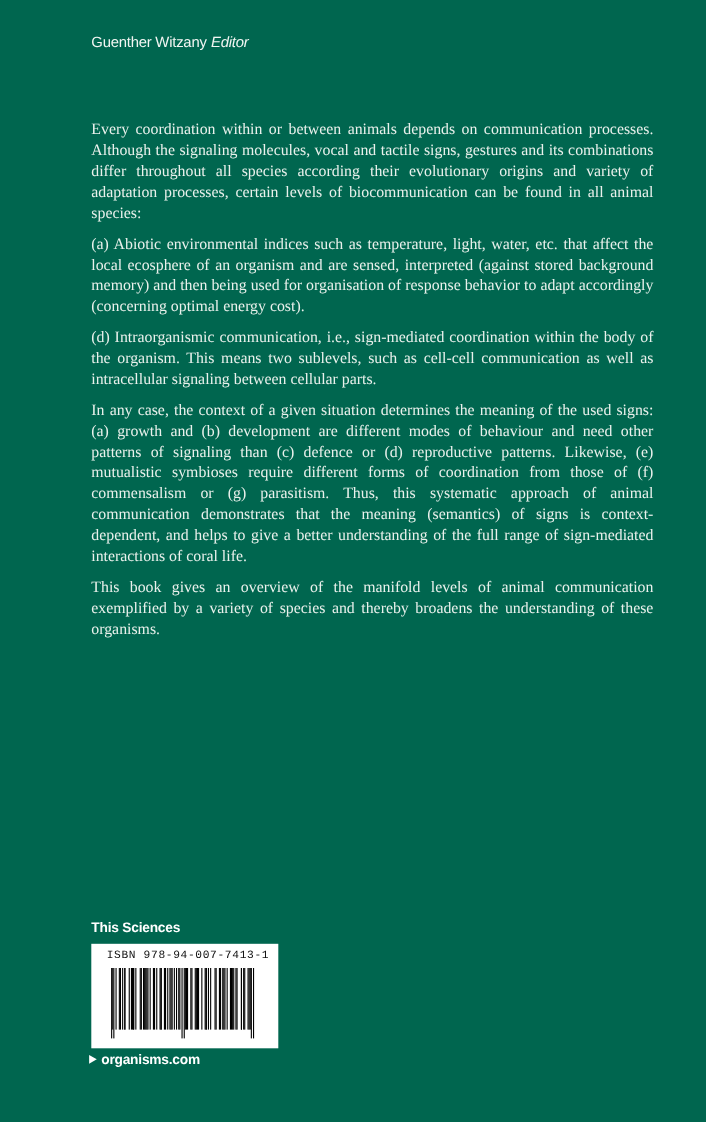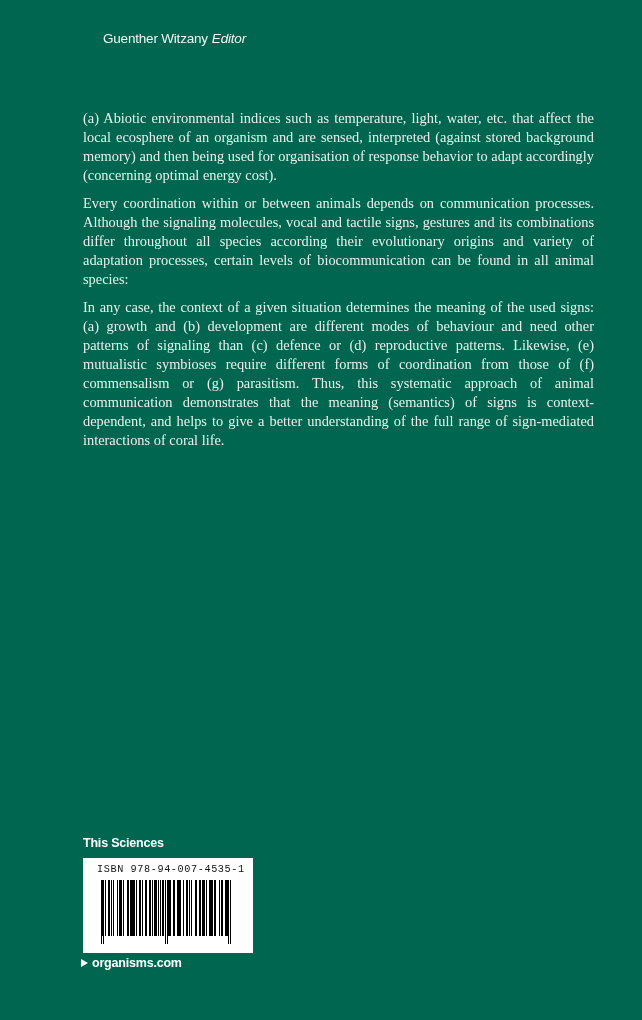--- a/index.html
+++ b/index.html
@@ -5,21 +5,21 @@
     html, body { margin: 0; padding: 0; }
     body {
       width: 642px; height: 1020px;
       background: #00664f;
       position: relative;
       overflow: hidden;
       font-family: "Liberation Sans", sans-serif;
       color: #eef4ef;
     }
     .header { position: absolute; left: 83px; top: 31px; }
-    .author-line { font-size: 13.5px; letter-spacing: -0.2px; line-height: 16px; color: #f2f6f3; margin-left: 20px; }
+    .author-line { font-size: 13.5px; letter-spacing: -0.2px; line-height: 16px; color: #f2f6f3; }
     .author-line .role { font-style: italic; margin-left: 4px; }
     .title { font-size: 17.5px; font-weight: bold; letter-spacing: -0.3px; line-height: 22px; margin-top: 3px; color: #ffffff; }
 
     .blurb {
       position: absolute; left: 83px; top: 109px; width: 511px;
       font-family: "Liberation Serif", "DejaVu Serif", serif;
       font-size: 14.4px; line-height: 19px; text-align: justify;
       color: #e9f1ec;
     }
     .blurb p { margin: 0 0 9px 0; }
@@ -52,29 +52,31 @@
 </head>
 <body>
 
 <div class="header">
   <div class="author-line">
     <span>Guenther Witzany</span><span class="role">Editor</span>
   </div>
 </div>
 
 <div class="blurb">
+  <p>Every coordination within or between animals depends on communication processes. Although the signaling molecules, vocal and tactile signs, gestures and its combinations differ throughout all species according their evolutionary origins and variety of adaptation processes, certain levels of biocommunication can be found in all animal species:</p>
   <p>(a) Abiotic environmental indices such as temperature, light, water, etc. that affect the local ecosphere of an organism and are sensed, interpreted (against stored background memory) and then being used for organisation of response behavior to adapt accordingly (concerning optimal energy cost).</p>
-  <p>Every coordination within or between animals depends on communication processes. Although the signaling molecules, vocal and tactile signs, gestures and its combinations differ throughout all species according their evolutionary origins and variety of adaptation processes, certain levels of biocommunication can be found in all animal species:</p>
+  <p>(d) Intraorganismic communication, i.e., sign-mediated coordination within the body of the organism. This means two sublevels, such as cell-cell communication as well as intracellular signaling between cellular parts.</p>
   <p>In any case, the context of a given situation determines the meaning of the used signs: (a) growth and (b) development are different modes of behaviour and need other patterns of signaling than (c) defence or (d) reproductive patterns. Likewise, (e) mutualistic symbioses require different forms of coordination from those of (f) commensalism or (g) parasitism. Thus, this systematic approach of animal communication demonstrates that the meaning (semantics) of signs is context-dependent, and helps to give a better understanding of the full range of sign-mediated interactions of coral life.</p>
+  <p>This book gives an overview of the manifold levels of animal communication exemplified by a variety of species and thereby broadens the understanding of these organisms.</p>
 </div>
 
 <div class="series">This Sciences</div>
 
 <div class="barcode-box">
-  <div class="isbn-text">ISBN 978-94-007-4535-1</div>
+  <div class="isbn-text">ISBN 978-94-007-7413-1</div>
   <div class="bars" id="bars">
       <span class="guard" style="width: 0.901316px; background: rgb(0, 0, 0);"></span>
       <span style="width: 0.901316px; background: rgb(0, 0, 0);"></span>
       <span class="guard" style="width: 0.901316px; background: rgb(0, 0, 0);"></span>
       <span style="width: 0.901316px; background: transparent;"></span>
       <span style="width: 0.901316px; background: rgb(0, 0, 0);"></span>
       <span style="width: 0.901316px; background: transparent;"></span>
       <span style="width: 0.901316px; background: transparent;"></span>
       <span style="width: 0.901316px; background: transparent;"></span>
       <span style="width: 0.901316px; background: rgb(0, 0, 0);"></span>

